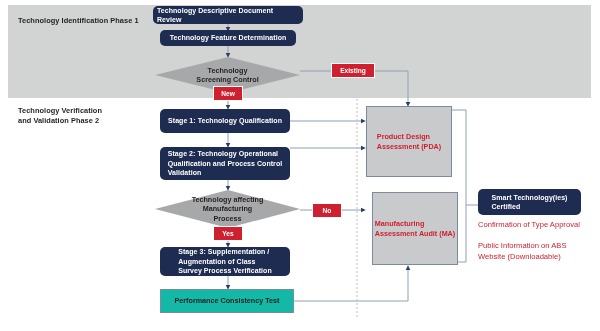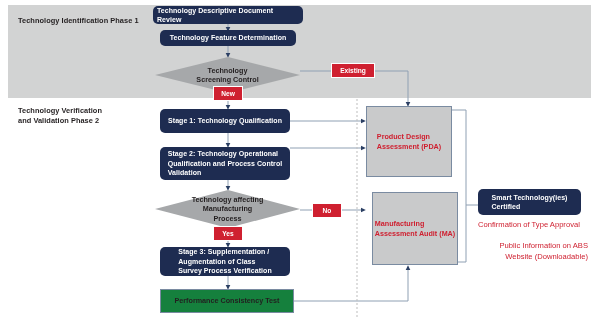--- a/index.html
+++ b/index.html
@@ -54,21 +54,21 @@
     background: #1e2c51;
     color: #ffffff;
     border-radius: 5px;
     font-size: 7px;
     font-weight: bold;
     line-height: 9.5px;
     letter-spacing: 0.05px;
     padding: 2px 4px;
   }
   .grayproc {
-    background: #15803d;
+    background: #14b8a6;
     border: 1px solid #7a8ba1;
     color: #231f20;
     font-size: 7.2px;
     font-weight: bold;
     line-height: 9.5px;
   }
   .grayassess {
     background: #c9cacb;
     border: 1px solid #7a8ba1;
     color: #cf2030;
@@ -214,16 +214,16 @@
   <div class="flag" style="left:213px; top:86px; width:30px; height:15px;">New</div>
 
   <div class="flag" style="left:331px; top:63px; width:44px; height:15px;">Existing</div>
 
   <div class="flag" style="left:213px; top:226px; width:30px; height:15px;">Yes</div>
 
   <div class="flag" style="left:312px; top:203px; width:30px; height:15px;">No</div>
 
   <div class="redtext" style="left:478px; top:220px; width:120px;">Confirmation of Type Approval</div>
 
-  <div class="redtext" style="left:478px; top:241px; width:110px; white-space: pre-line; text-align: right;">Public Information on ABS
+  <div class="redtext" style="left:478px; top:241px; width:110px; white-space: pre-line;">Public Information on ABS
 Website (Downloadable)</div>
 
 </div>
 
 </body></html>

